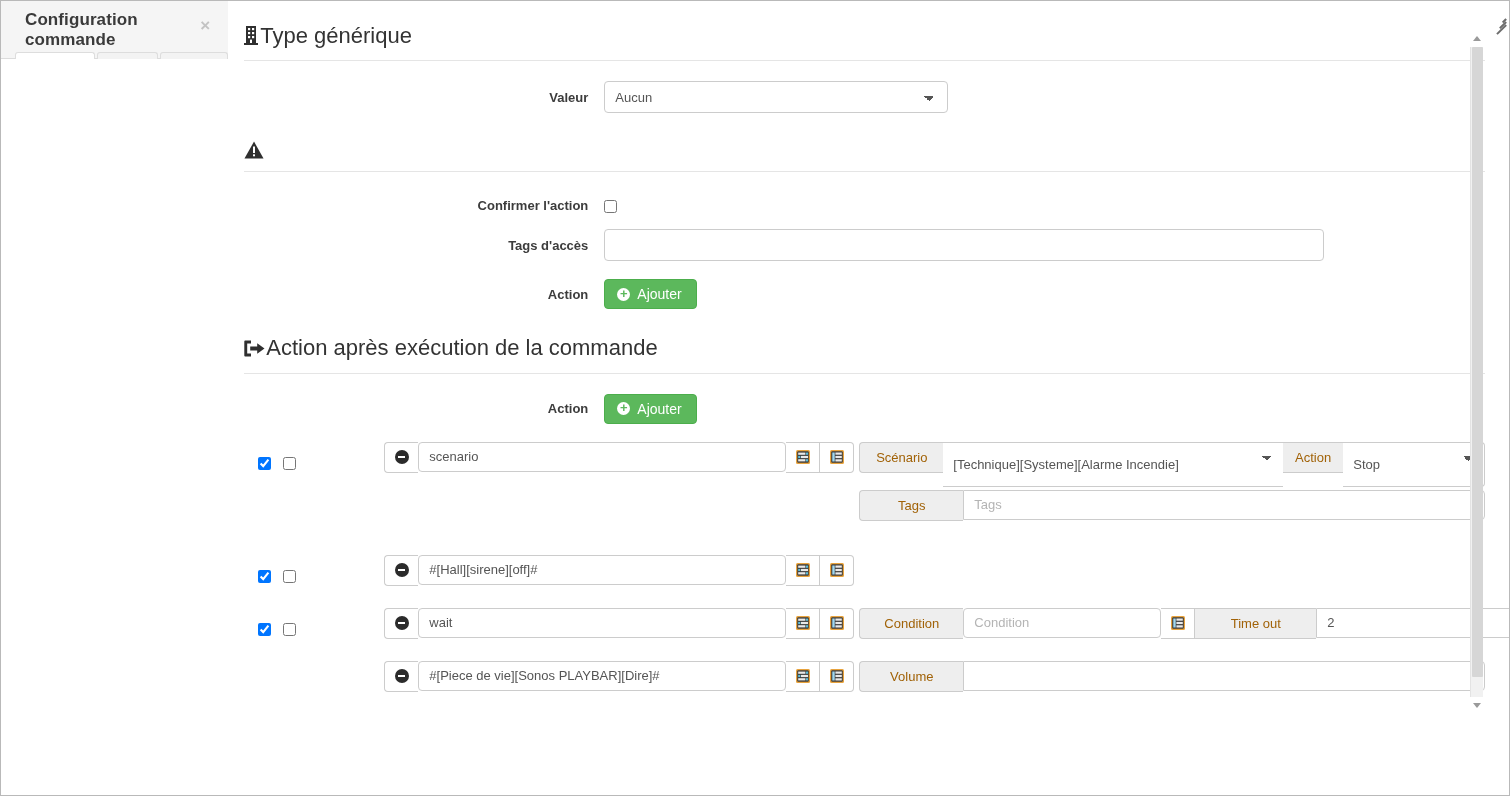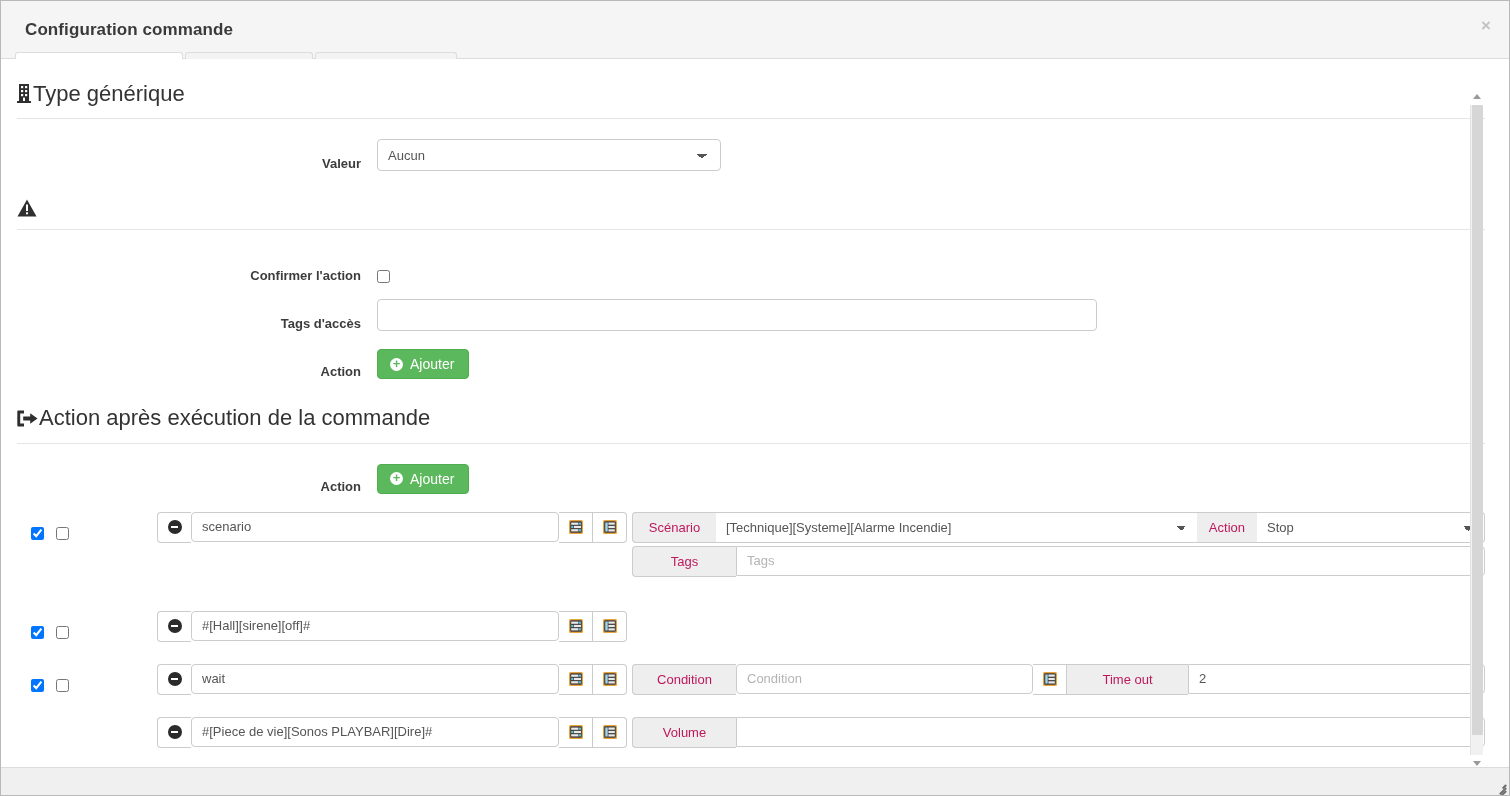--- a/index.html
+++ b/index.html
@@ -14,21 +14,21 @@
   }
 
   
   .modal-shell {
     position: absolute;
     left: 0; top: 0;
     width: 1510px; height: 796px;
     background: #ffffff;
     border: 1px solid #b9b9b9;
     display: flex;
-    flex-direction: column;
+    flex-direction: row;
     overflow: hidden;
   }
 
   .modal-header {
     position: relative;
     height: 58px;
     min-height: 58px;
     background: #f5f5f5;
     border-bottom: 1px solid #dcdcdc;
     display: flex;
@@ -124,21 +124,21 @@
     padding-bottom: 12px;
     margin: 0 0 20px 0;
     line-height: 1.15;
   }
   .legend .ic { flex: none; display: inline-flex; align-items: center; }
   .legend .ic svg { display: block; }
 
   
   .form-row {
     display: flex;
-    align-items: flex-end;
+    align-items: center;
     margin-top: 18px;
   }
   .form-label {
     width: 360px;
     text-align: right;
     padding-right: 16px;
     font-weight: bold;
     font-size: 13px;
     color: #3c3c3c;
     flex: none;
@@ -263,35 +263,35 @@
     min-width: 0;
   }
 
   
   .ig-label {
     display: inline-flex;
     align-items: center;
     justify-content: center;
     background: #eeeeee;
     border: 1px solid #ccc;
-    color: #be185d;
+    color: #a16207;
     font-size: 13px;
     padding: 0 12px;
     white-space: nowrap;
   }
   .ig-label.first { border-radius: 4px 0 0 4px; border-right: none; }
   .ig-label.mid { border-right: none; border-left: none; }
 
   .ig-select {
     flex: 1 1 auto;
     border: 1px solid #ccc;
     border-left: none;
     border-right: none;
     border-radius: 0;
-    height: 31px;
+    height: 45px;
     background: #fff;
     font-size: 13px;
     color: #555;
     font-family: "Liberation Sans", sans-serif;
     padding: 0 26px 0 10px;
     -webkit-appearance: none;
     appearance: none;
     background-image:
       linear-gradient(45deg, transparent 50%, #555 50%),
       linear-gradient(135deg, #555 50%, transparent 50%);
@@ -397,21 +397,21 @@
       <div class="legend" style="margin-top:28px">
         <span class="ic">
           <svg width="20" height="18" viewBox="0 0 20 18">
             <path d="M10 0.5 L19.5 17.5 L0.5 17.5 Z" fill="#2f2f2f"></path>
             <rect x="9" y="5.5" width="2" height="6.5" fill="#fff"></rect>
             <rect x="9" y="13.3" width="2" height="2" fill="#fff"></rect>
           </svg>
         </span>
       </div>
 
-      <div class="form-row" style="margin-top:38px">
+      <div class="form-row" style="margin-top:26px">
         <div class="form-label">Confirmer l'action</div>
         <div class="form-ctl">
           <input type="checkbox" style="">
         </div>
       </div>
 
       <div class="form-row" style="margin-top:16px">
         <div class="form-label">Tags d'accès</div>
         <div class="form-ctl">
           <input type="text" class="code-input" placeholder="" style="">

